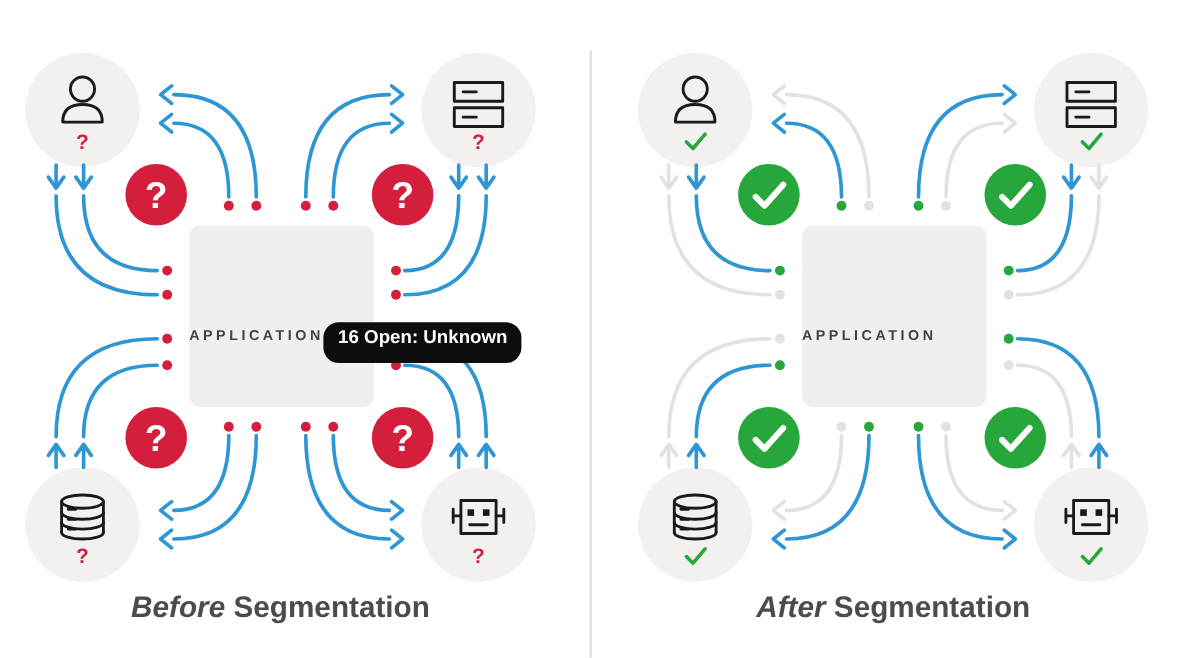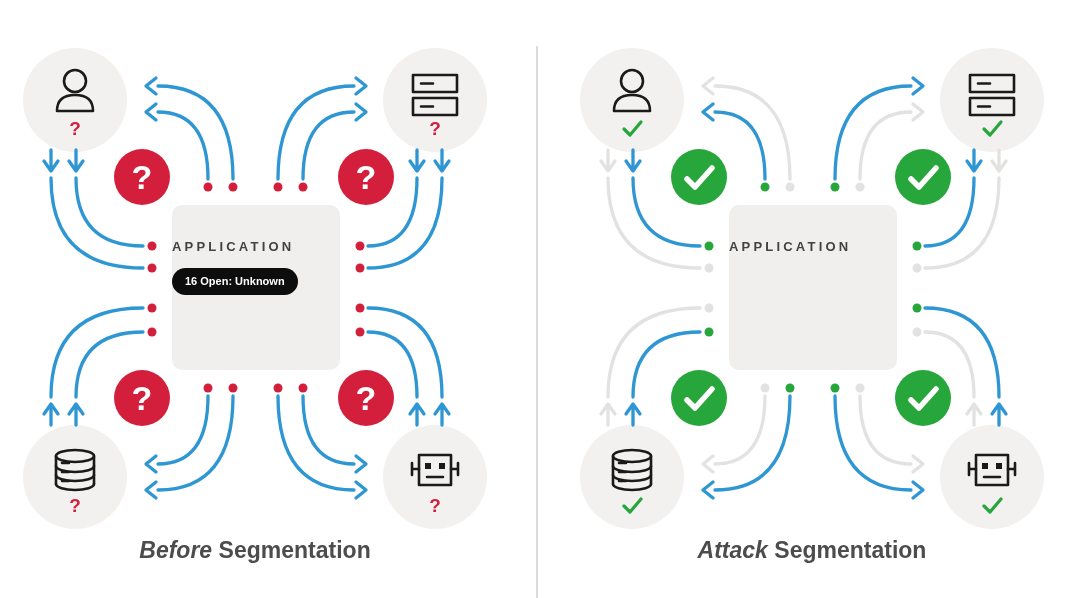--- a/index.html
+++ b/index.html
@@ -29,31 +29,31 @@
   .dot.xd{fill:var(--inactive)}
   .badge{fill:var(--red)}
   .badge.ok{fill:var(--green)}
   .badge-q{fill:#fff;font-size:34px;font-weight:700;text-anchor:middle}
   .node-q{fill:var(--red);font-size:19px;font-weight:700;text-anchor:middle}
   .badge-check{fill:none;stroke:#fff;stroke-width:5.5;stroke-linecap:round;stroke-linejoin:round}
   .node-check{fill:none;stroke:var(--green);stroke-width:3.2;stroke-linecap:round;stroke-linejoin:round}
 
   
   .card{position:absolute;left:172px;top:205px;width:168px;height:165px;
-        background:var(--card-bg);border-radius:10px;display:flex;flex-direction:column;
-        align-items:flex-start;padding-top:34px}
+        background:var(--card-bg);border-radius:10px;display:flex;flex-direction:row;
+        align-items:center;padding-top:34px}
   .card-title{font-size:13px;font-weight:700;letter-spacing:3.2px;color:var(--title);white-space:nowrap}
-  .pill{margin-top:14px;height:27px;line-height:27px;border-radius:14px;padding:0 13px;
-        color:#fff;font-size:11px;font-weight:700;white-space:nowrap}
+  .pill{margin-top:14px;height:37px;line-height:27px;border-radius:14px;padding:0 13px;
+        color:#fff;font-size:17px;font-weight:700;white-space:nowrap}
   .pill.ports{background:var(--pill-black)}
   .pill.surface{margin-top:10px;background:var(--red)}
   .panel.after .pill.surface{background:var(--green)}
 
   .caption{position:absolute;left:0;top:537px;width:510px;text-align:center;
-           font-size:23px;font-weight:600;color:var(--caption);white-space:nowrap}
+           font-size:27px;font-weight:600;color:var(--caption);white-space:nowrap}
   .caption em{font-style:italic;margin-right:.28em}
 </style>
 </head>
 <body>
 
 <div class="stage">
 
   <div class="panel before">
     <div class="panel-inner">
       <svg class="diagram" width="543" height="535" viewBox="0 0 543 535">
@@ -279,19 +279,19 @@
           <circle class="badge ok" cx="366" cy="398" r="28"></circle>
           <path class="badge-check" d="M-12 2 L-4 10 L13 -9" transform="translate(366,398)"></path>
         </g>
       </svg>
 
       <div class="card">
         <div class="card-title">APPLICATION</div>
       </div>
 
       <div class="caption">
-        <em>Attack</em><span>Segmentation</span>
+        <em>After</em><span>Segmentation</span>
       </div>
     </div>
   </div>
 
   <div class="divider"></div>
 </div>
 
 </body></html>

